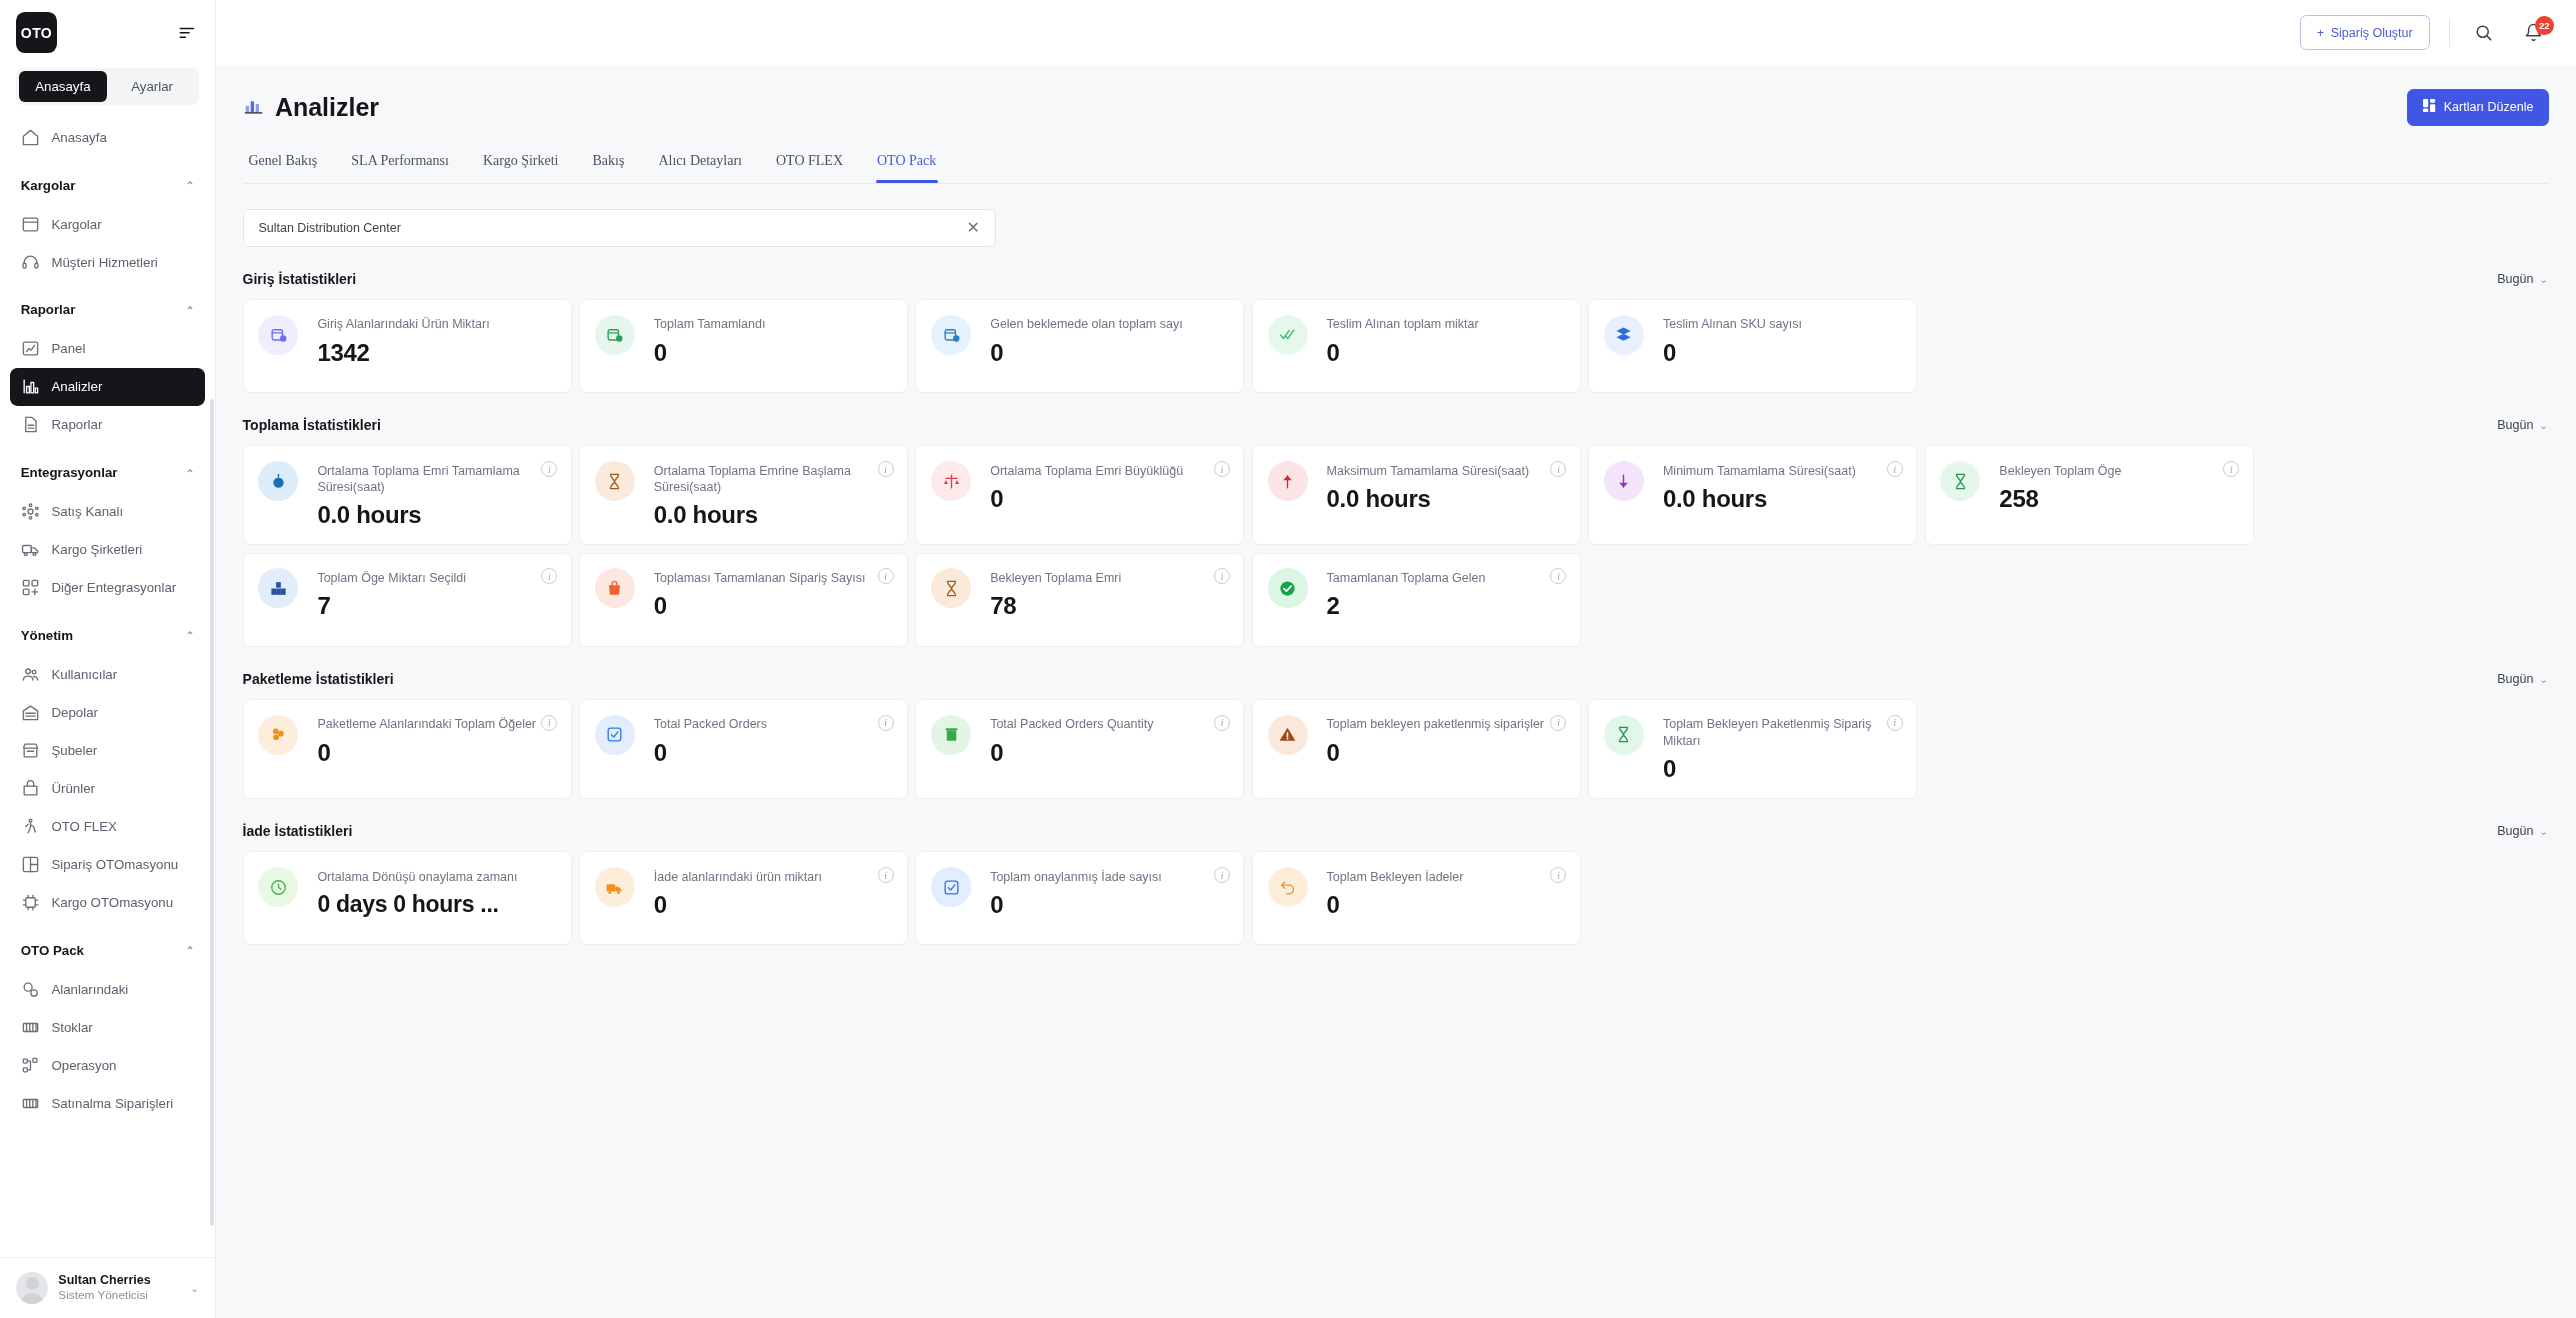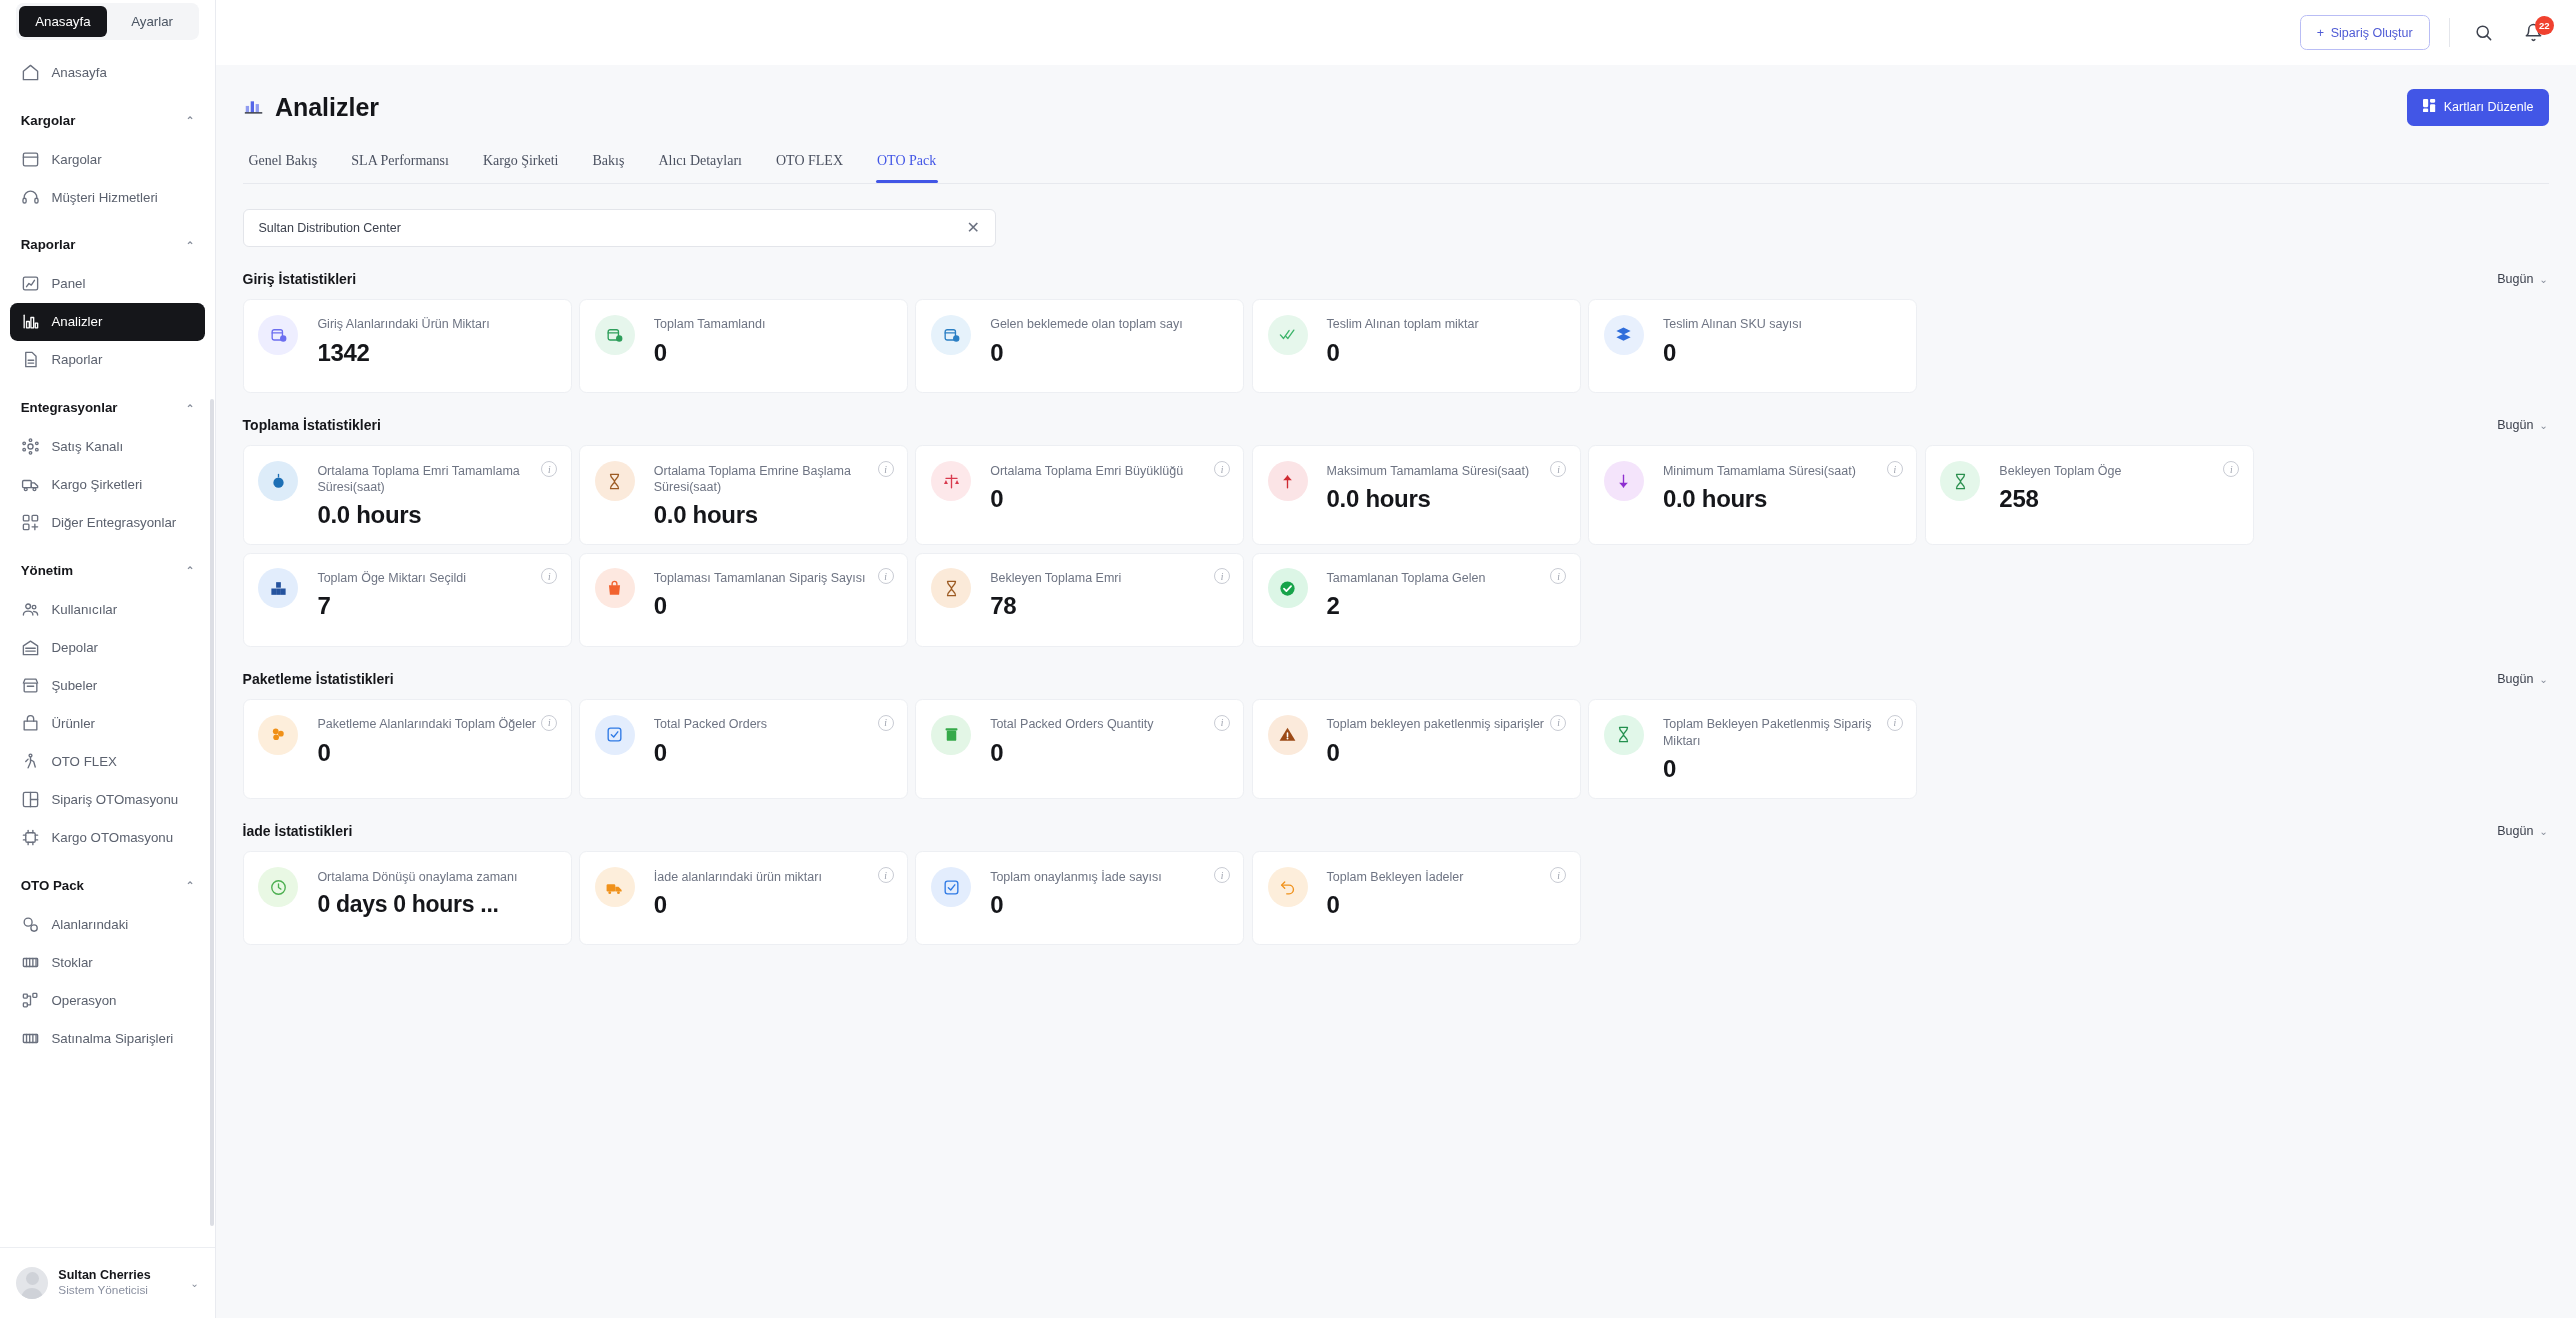--- a/index.html
+++ b/index.html
@@ -50,21 +50,21 @@
   .nav-item .ico { width: 19px; height: 19px; flex: 0 0 19px; display:flex; align-items:center; justify-content:center;}
   .nav-group {
     display: flex; align-items: center; justify-content: space-between;
     height: 37px; margin: 10.3px 20.7px 1.5px 20.7px;
     font-size: 13.3px; font-weight: 700; color: #15161a;
     cursor: pointer;
   }
   .chev { font-size: 10.3px; color: #888f9c; }
 
   .sb-bottom {
-    height: 71px; border-top: 0.7px solid #eceef2;
+    height: 61px; border-top: 0.7px solid #eceef2;
     display: flex; align-items: center; gap: 10.3px; padding: 0 16px;
   }
   .avatar {
     width: 32px; height: 32px; border-radius: 50%;
     background: #e3e5e9; flex: 0 0 32px; position: relative; overflow: hidden;
   }
   .avatar::before{content:"";position:absolute;width:13.3px;height:13.3px;border-radius:50%;background:#cfd2d8;left:9.6px;top:5.2px;}
   .avatar::after{content:"";position:absolute;width:22px;height:13.3px;border-radius:11px 11px 0 0;background:#cfd2d8;left:5.2px;top:20.7px;}
   .u-name { font-size: 12.5px; font-weight: 700; color: #15161a; line-height: 1.35; }
   .u-role { font-size: 11.8px; color: #8a90a0; line-height: 1.35; }
@@ -153,20 +153,30 @@
     cursor: pointer; font-style: italic; font-family: "Liberation Serif", serif;
   }
   .truncate { overflow: hidden; text-overflow: ellipsis; white-space: nowrap; max-width: 221px; }
 </style>
 </head>
 <body>
 
 <div class="app">
 
   <aside class="sidebar">
+    <div class="sb-top">
+      <div class="logo-box">OTO</div>
+      <div class="collapse-icon">
+        <svg width="17.7" height="17.7" viewBox="0 0 24 24" fill="none" stroke="#15161a" stroke-width="2" stroke-linecap="round">
+          <line x1="3" y1="6" x2="21" y2="6"></line>
+            <line x1="3" y1="12" x2="15" y2="12"></line>
+            <line x1="3" y1="18" x2="10" y2="18"></line>
+        </svg>
+      </div>
+    </div>
 
     <div class="seg">
       <div class="seg-btn active">Anasayfa</div>
       <div class="seg-btn">Ayarlar</div>
     </div>
 
     <nav class="nav" id="nav-list">
         <div class="nav-item">
           <span class="ico">
             <svg width="19" height="19" viewBox="0 0 24 24">

